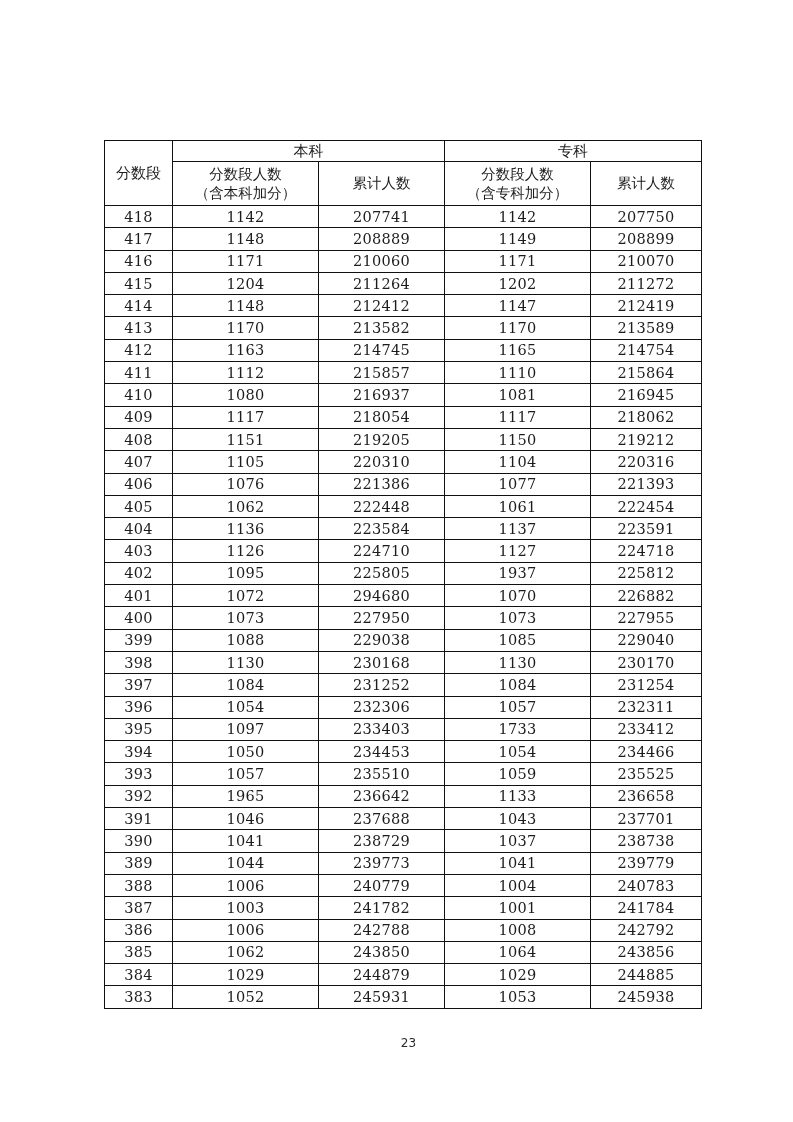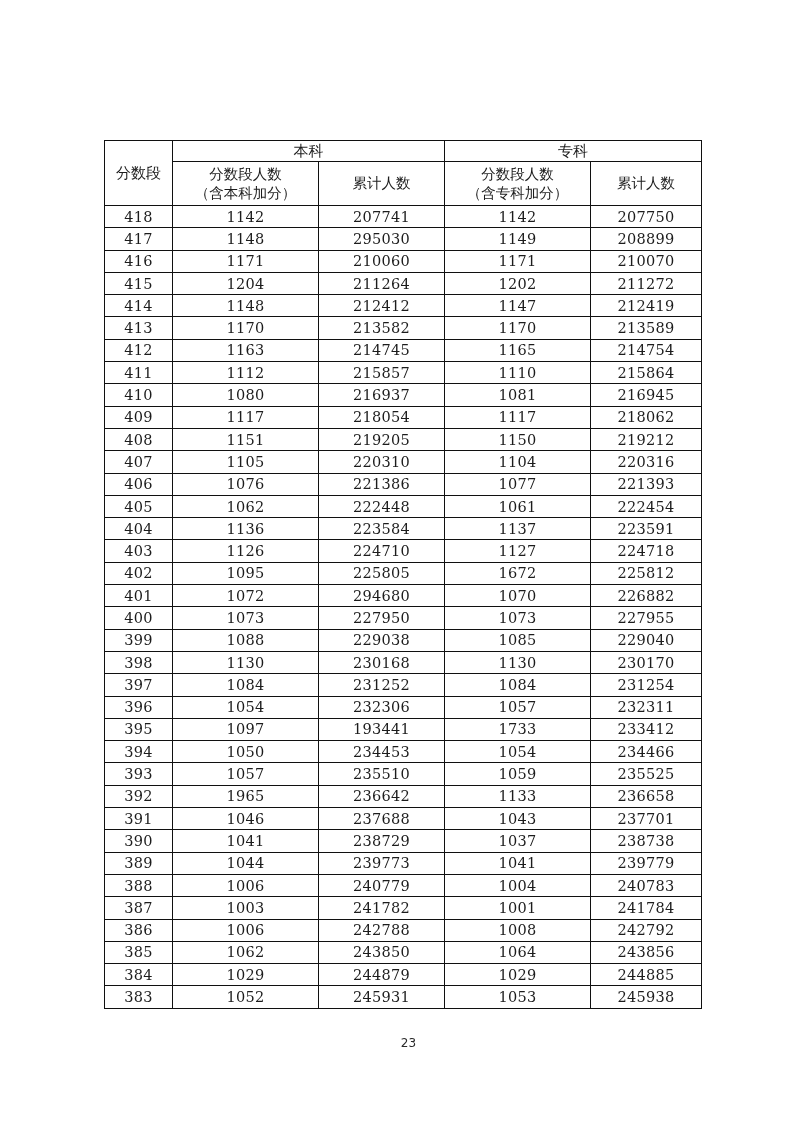--- a/index.html
+++ b/index.html
@@ -100,21 +100,21 @@
         <tr>
           <td>418</td>
           <td>1142</td>
           <td>207741</td>
           <td>1142</td>
           <td>207750</td>
         </tr>
         <tr>
           <td>417</td>
           <td>1148</td>
-          <td>295030</td>
+          <td>208889</td>
           <td>1149</td>
           <td>208899</td>
         </tr>
         <tr>
           <td>416</td>
           <td>1171</td>
           <td>210060</td>
           <td>1171</td>
           <td>210070</td>
         </tr>
@@ -206,21 +206,21 @@
           <td>403</td>
           <td>1126</td>
           <td>224710</td>
           <td>1127</td>
           <td>224718</td>
         </tr>
         <tr>
           <td>402</td>
           <td>1095</td>
           <td>225805</td>
-          <td>1672</td>
+          <td>1937</td>
           <td>225812</td>
         </tr>
         <tr>
           <td>401</td>
           <td>1072</td>
           <td>294680</td>
           <td>1070</td>
           <td>226882</td>
         </tr>
         <tr>
@@ -254,21 +254,21 @@
         <tr>
           <td>396</td>
           <td>1054</td>
           <td>232306</td>
           <td>1057</td>
           <td>232311</td>
         </tr>
         <tr>
           <td>395</td>
           <td>1097</td>
-          <td>193441</td>
+          <td>233403</td>
           <td>1733</td>
           <td>233412</td>
         </tr>
         <tr>
           <td>394</td>
           <td>1050</td>
           <td>234453</td>
           <td>1054</td>
           <td>234466</td>
         </tr>

